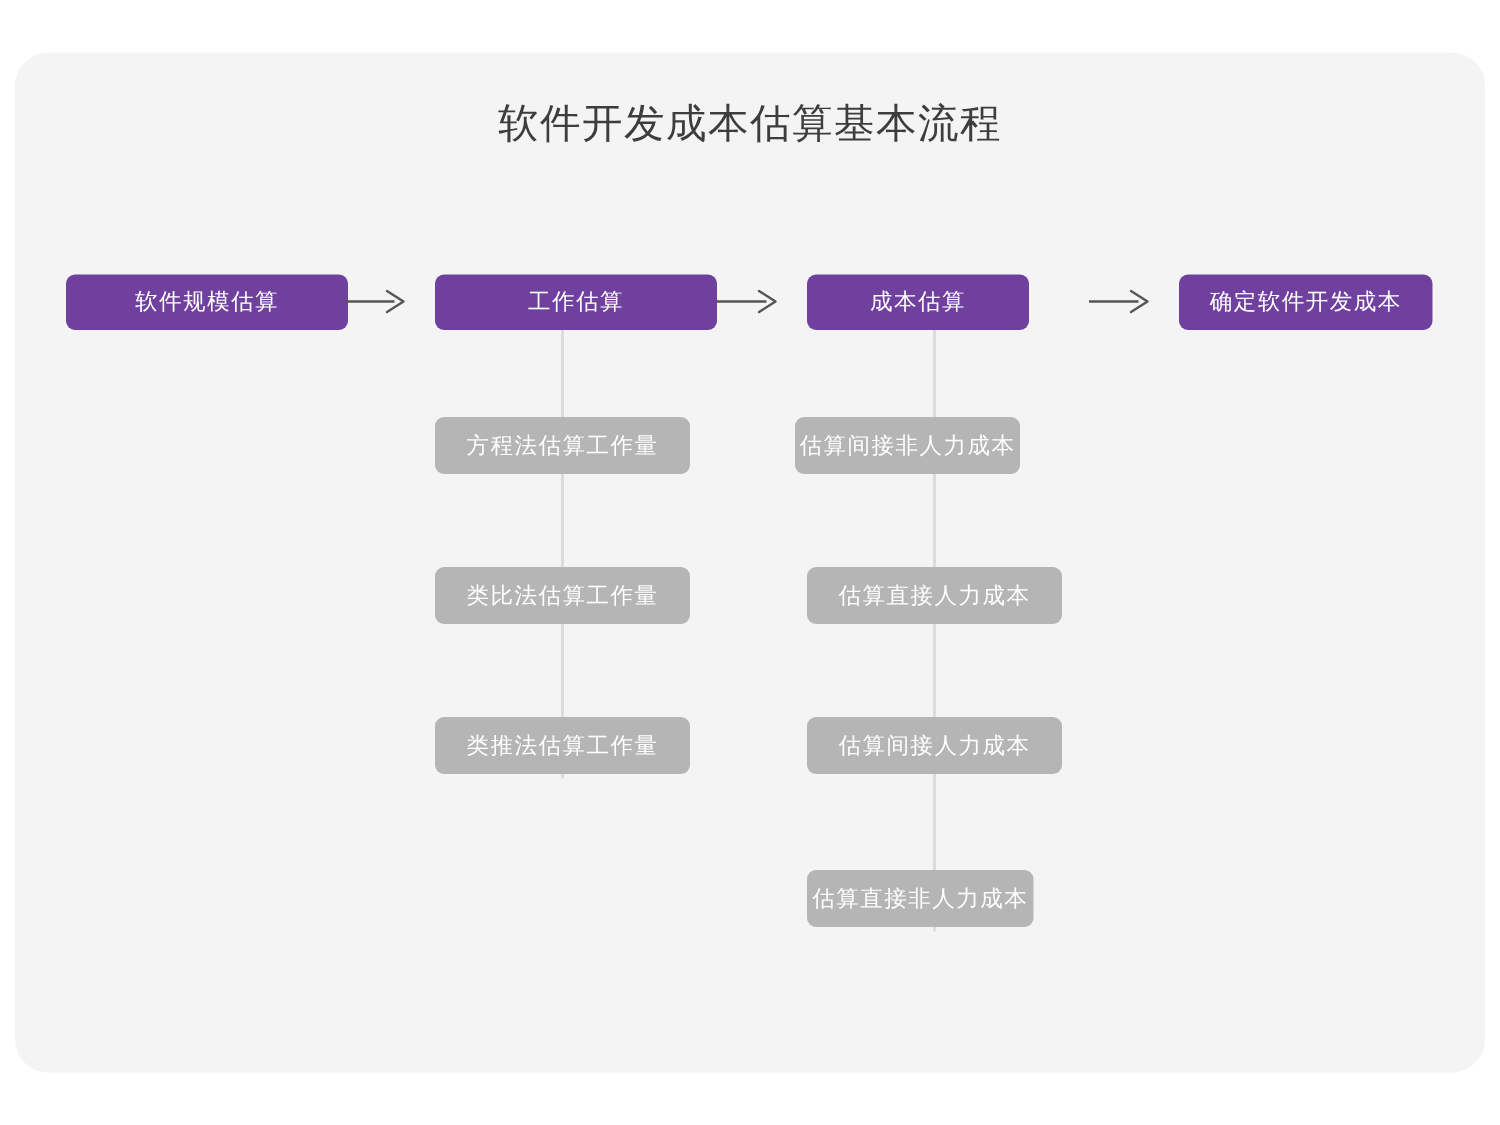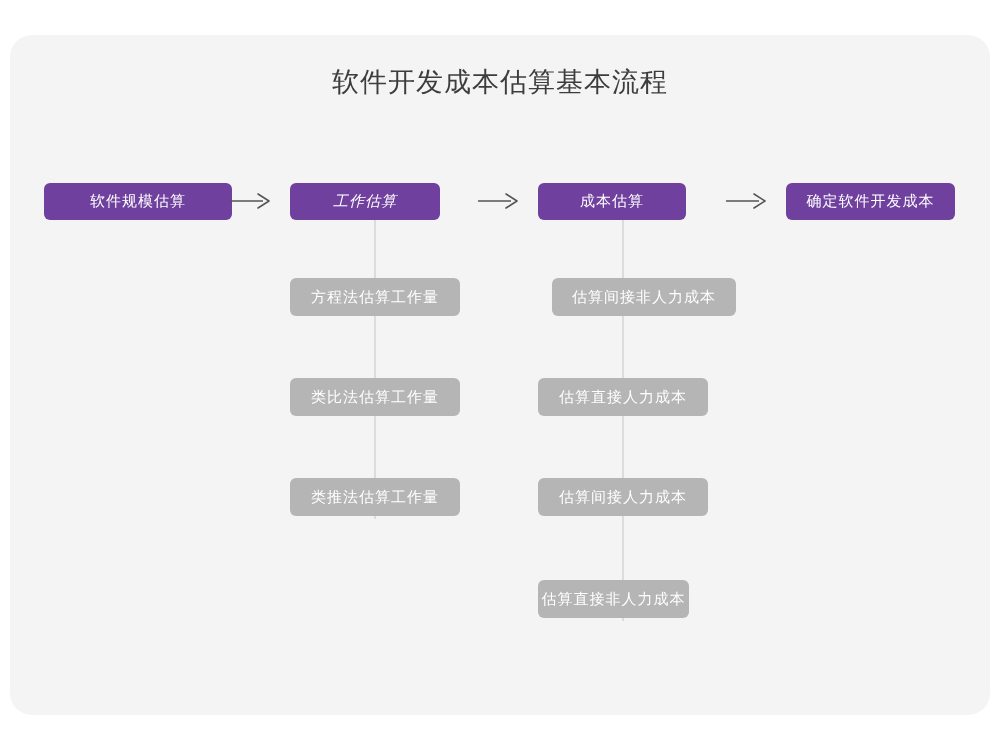--- a/index.html
+++ b/index.html
@@ -97,21 +97,21 @@
   <span>软件规模估算</span>
 </div>
 
 <div class="arrow" style="left:229px; top:190px;">
   <svg width="44" height="22" viewBox="0 0 44 22" aria-hidden="true">
     <path d="M1 11 H34" stroke="#555555" stroke-width="1.6" fill="none"></path>
     <path d="M29 4 L40 11 L29 18" stroke="#555555" stroke-width="1.6" fill="none" stroke-linecap="round" stroke-linejoin="round"></path>
   </svg>
 </div>
 
-<div class="node primary" style="left:290px; top:183px; width:150px;font-style:italic;">
+<div class="node primary" style="left:290px; top:183px; width:188px;">
   <span>工作估算</span>
 </div>
 
 <div class="arrow" style="left:477px; top:190px;">
   <svg width="44" height="22" viewBox="0 0 44 22" aria-hidden="true">
     <path d="M1 11 H34" stroke="#555555" stroke-width="1.6" fill="none"></path>
     <path d="M29 4 L40 11 L29 18" stroke="#555555" stroke-width="1.6" fill="none" stroke-linecap="round" stroke-linejoin="round"></path>
   </svg>
 </div>
 
@@ -133,21 +133,21 @@
 <div class="node secondary" style="left:290px; top:278px; width:170px;">
   <span>方程法估算工作量</span>
 </div>
 <div class="node secondary" style="left:290px; top:378px; width:170px;">
   <span>类比法估算工作量</span>
 </div>
 <div class="node secondary" style="left:290px; top:478px; width:170px;">
   <span>类推法估算工作量</span>
 </div>
 
-<div class="node secondary" style="left:552px; top:278px; width:184px;">
+<div class="node secondary" style="left:530px; top:278px; width:150px;">
   <span>估算间接非人力成本</span>
 </div>
 <div class="node secondary" style="left:538px; top:378px; width:170px;">
   <span>估算直接人力成本</span>
 </div>
 <div class="node secondary" style="left:538px; top:478px; width:170px;">
   <span>估算间接人力成本</span>
 </div>
 <div class="node secondary" style="left:538px; top:580px; width:151px;">
   <span>估算直接非人力成本</span>

